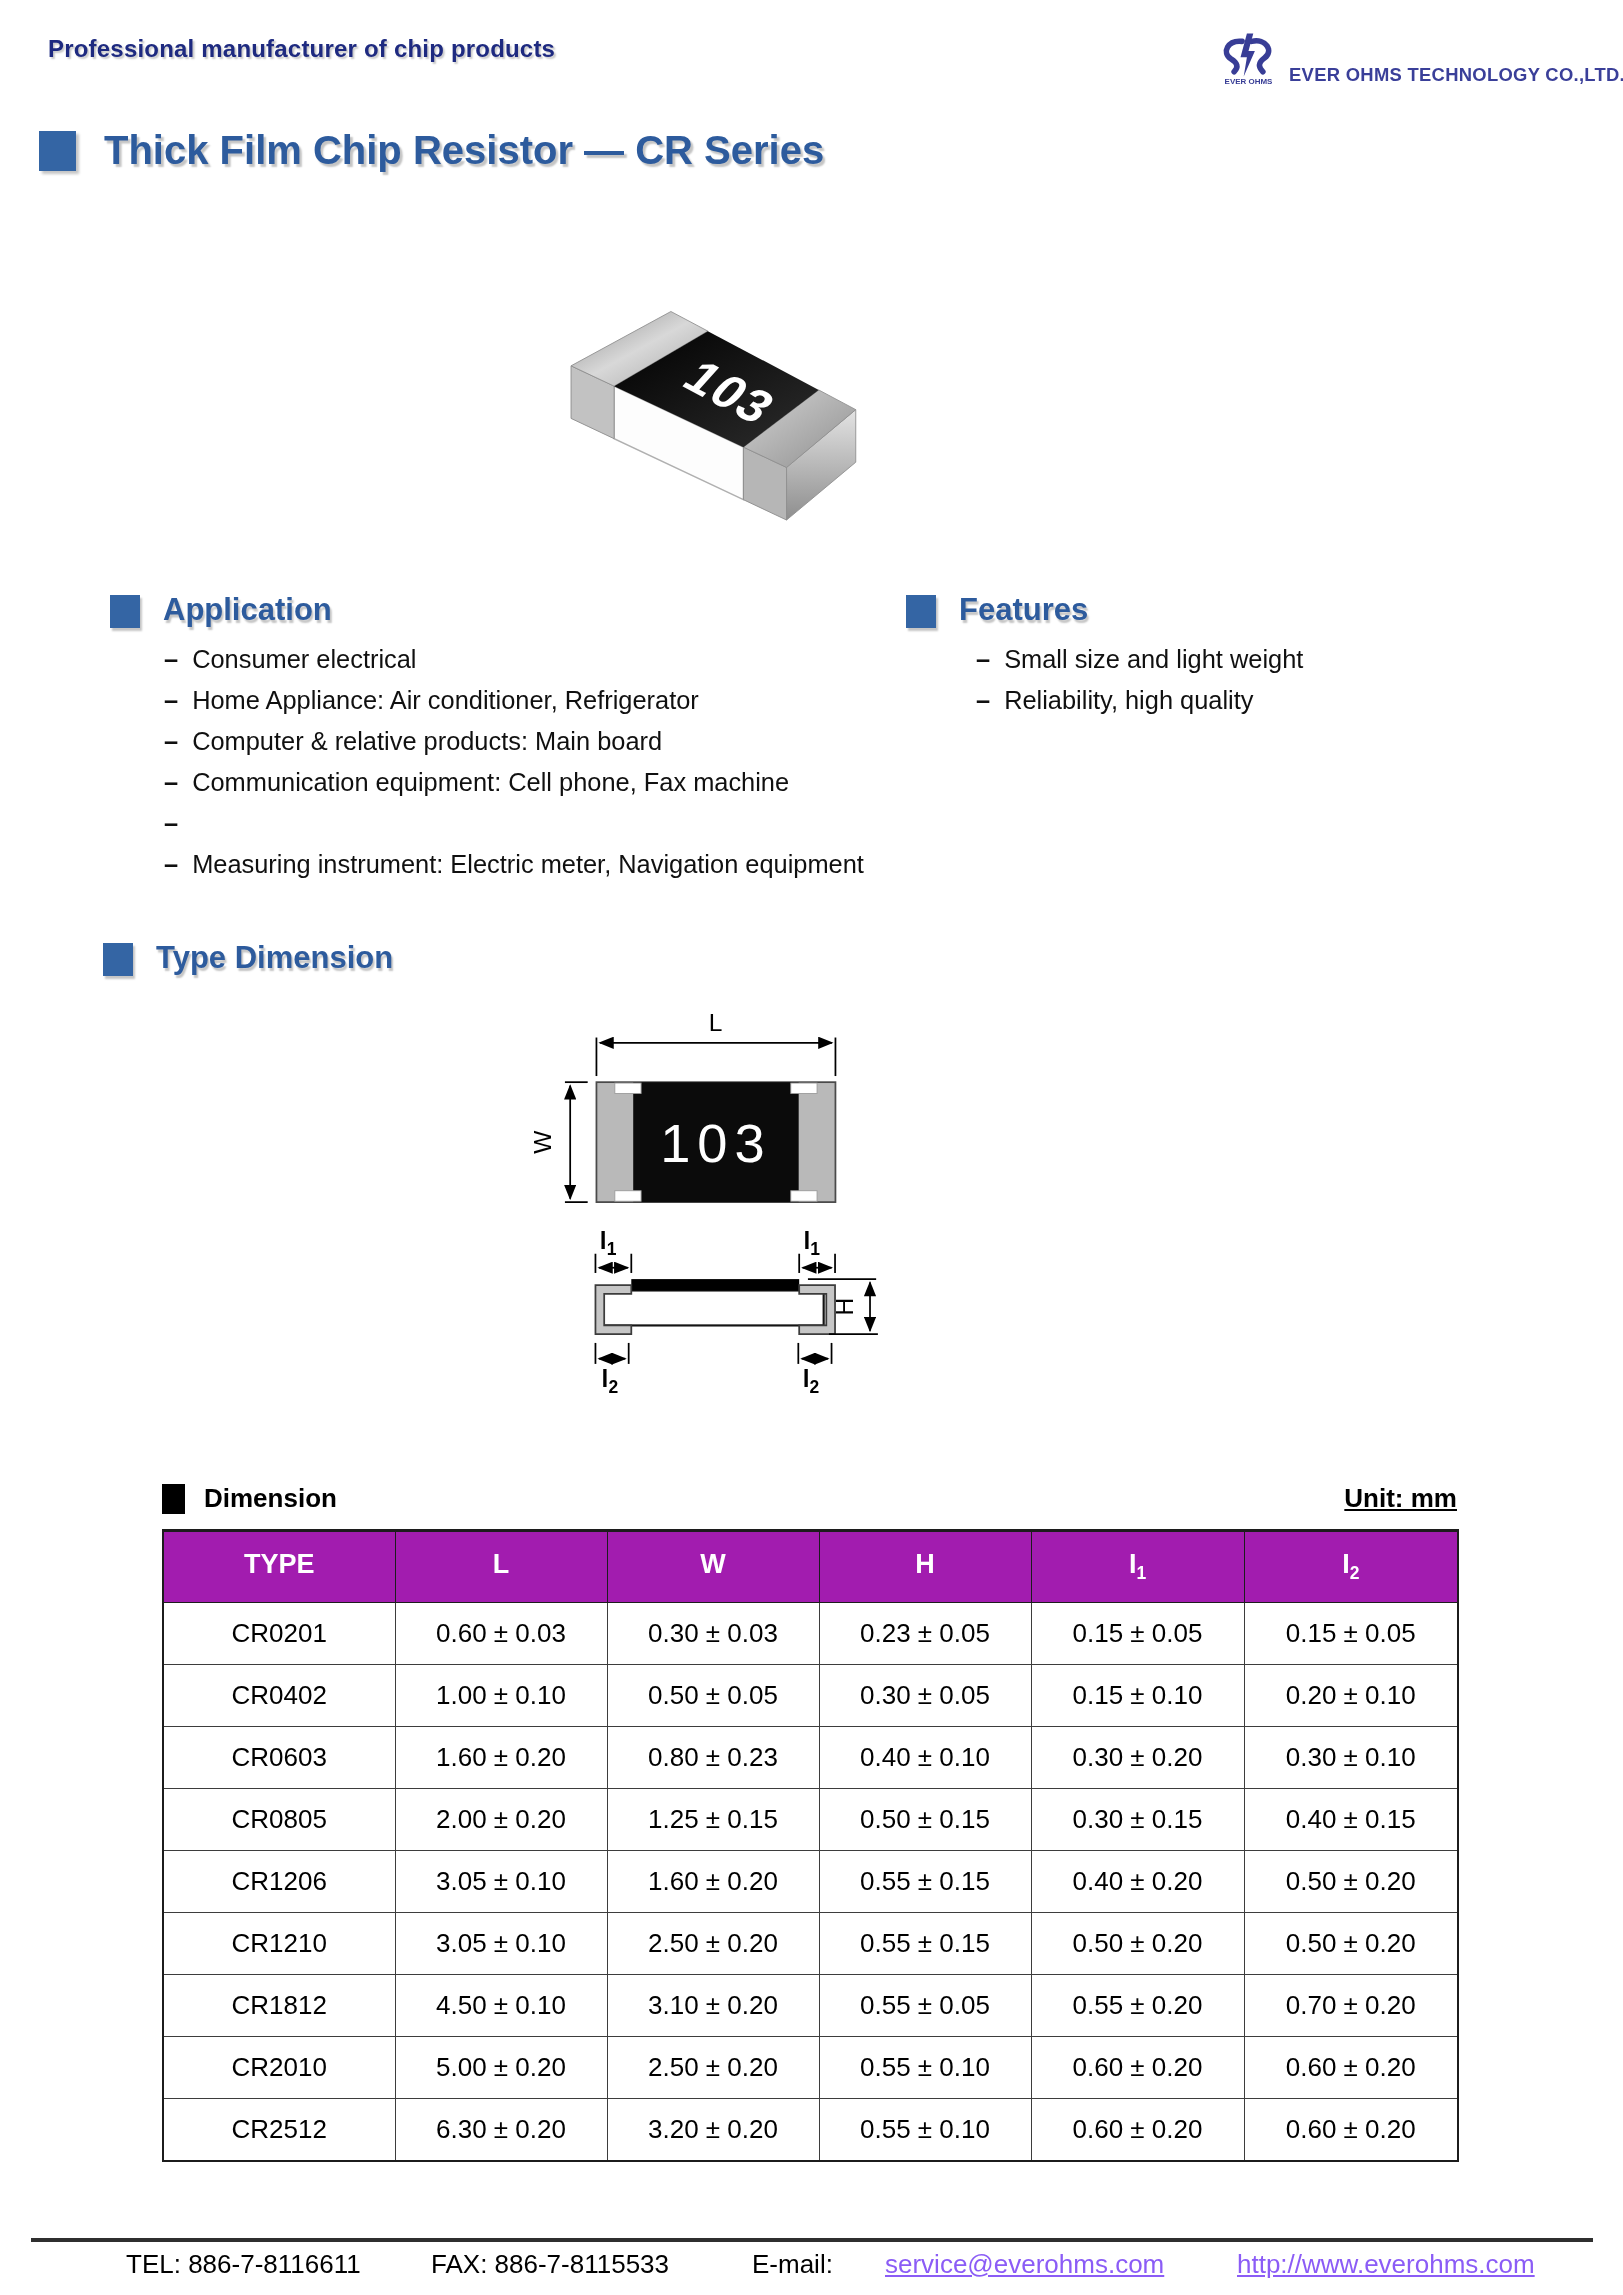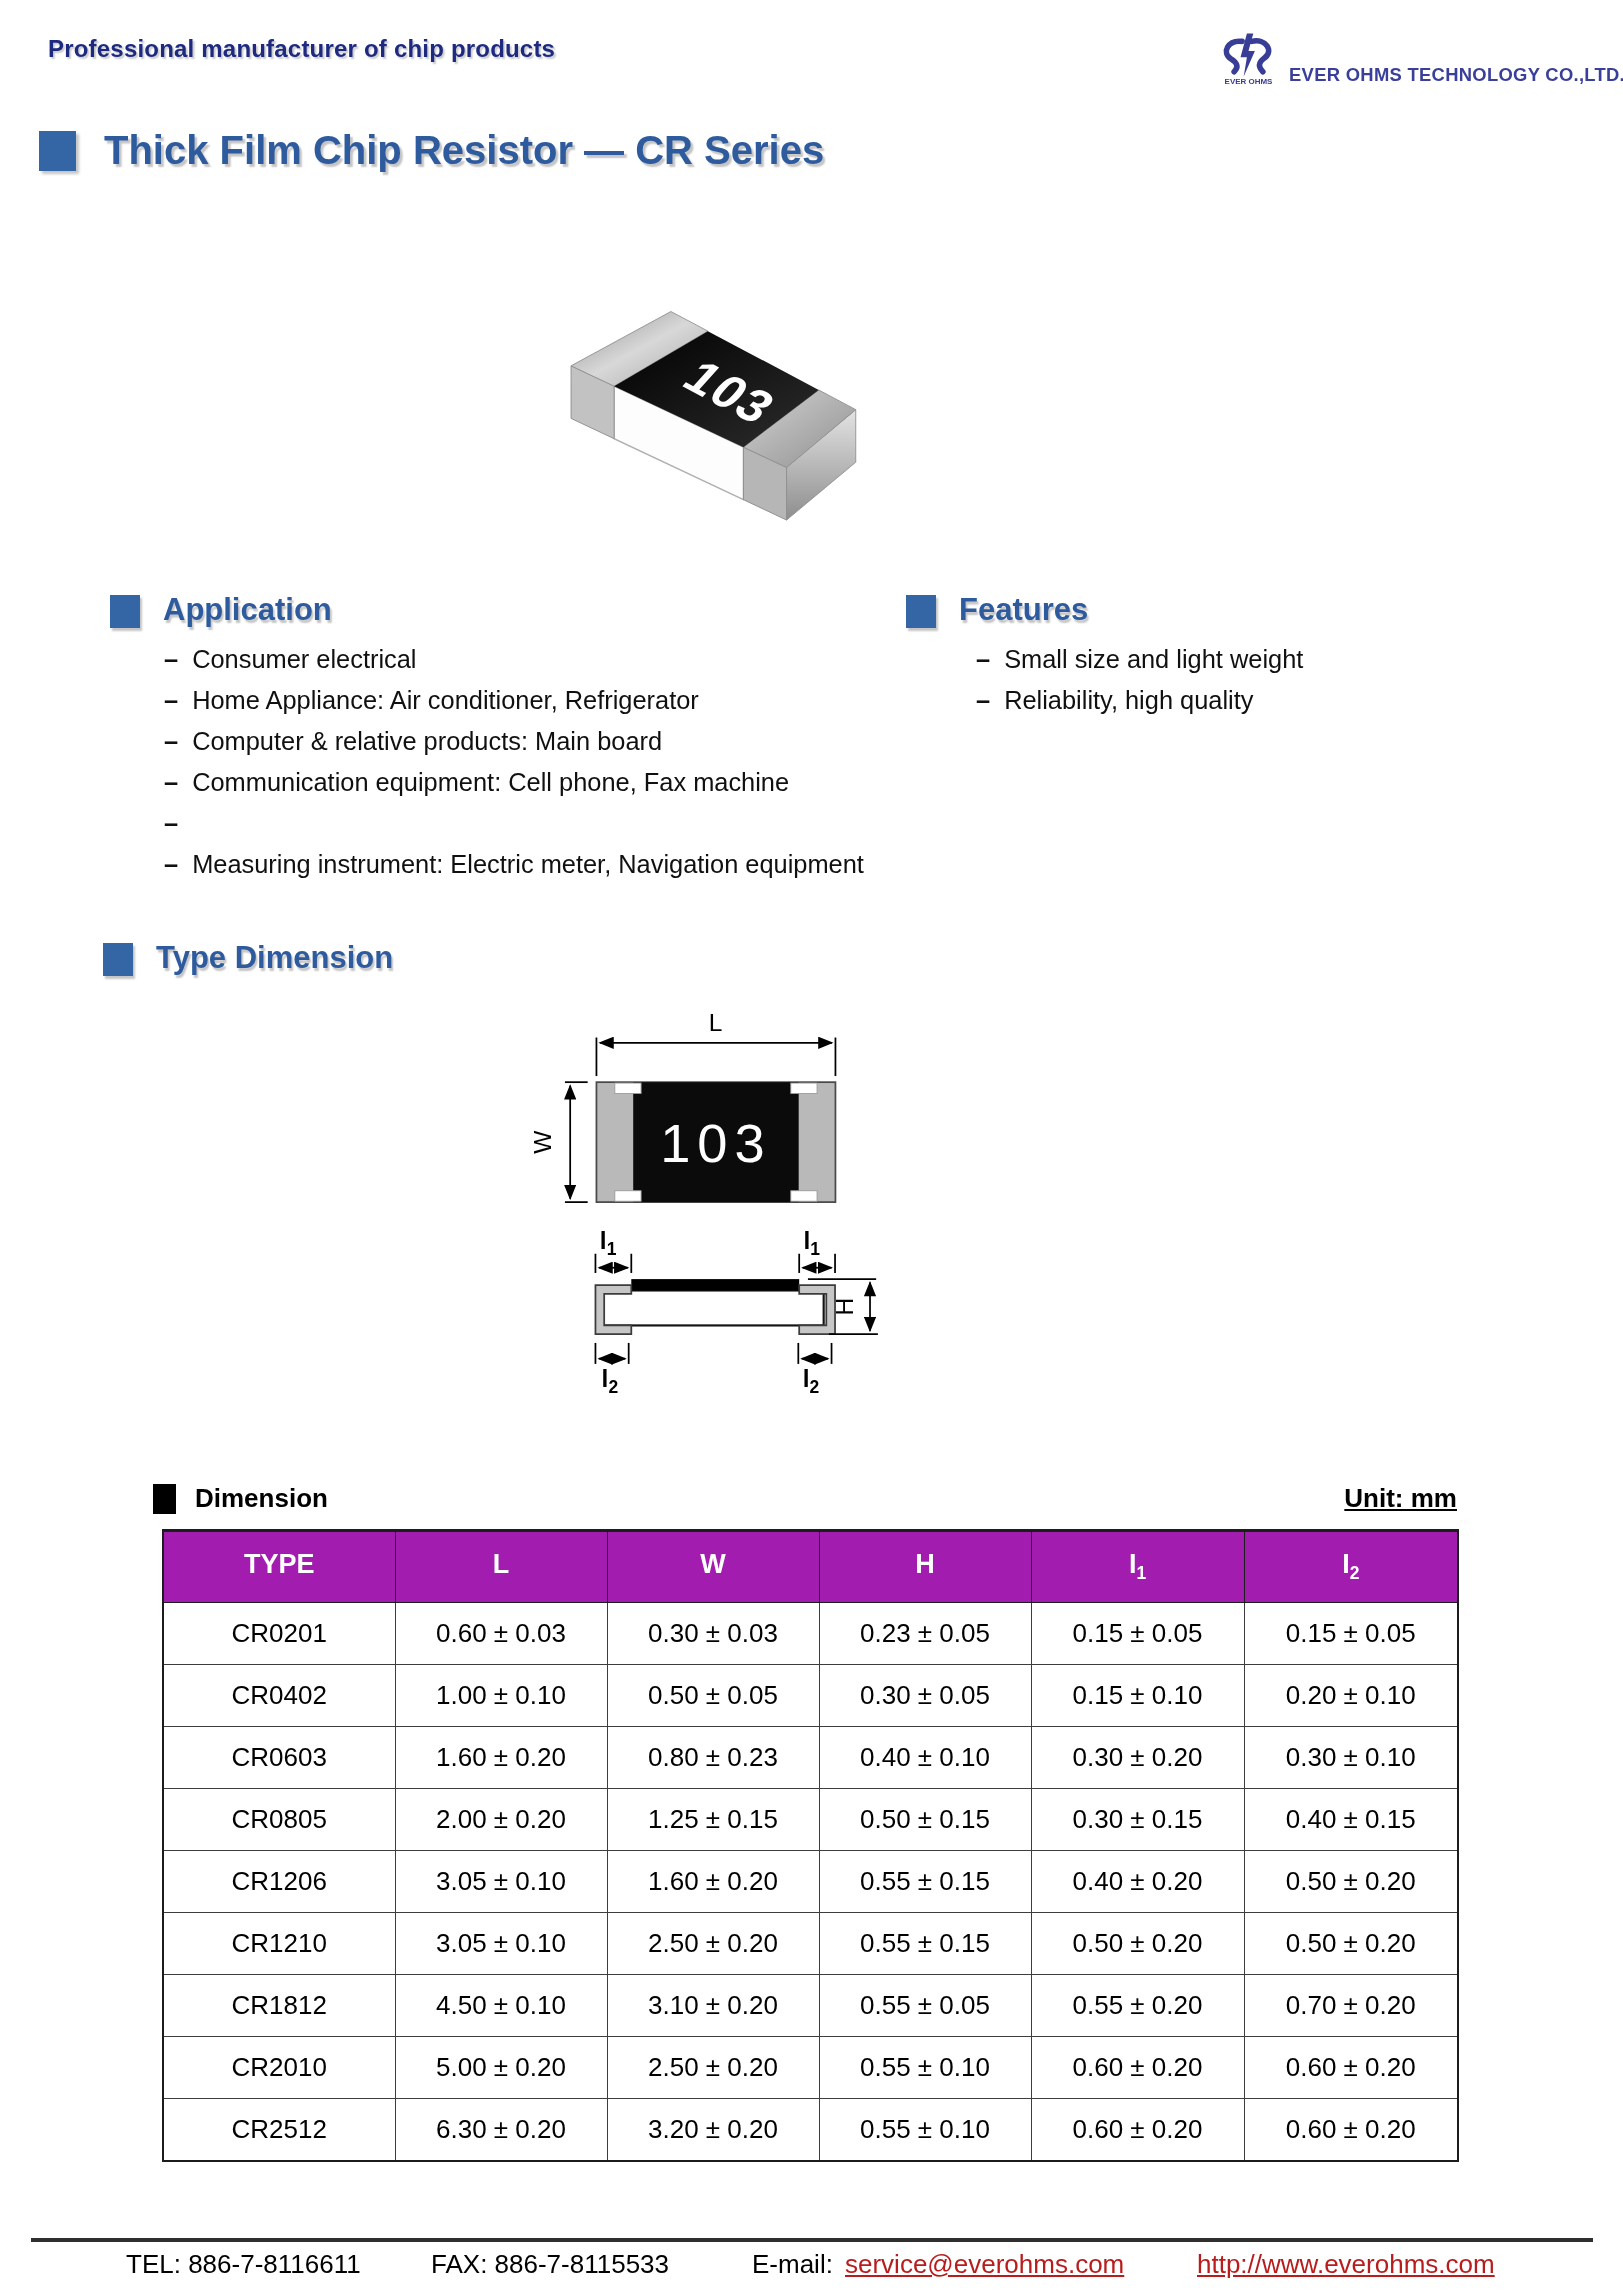--- a/index.html
+++ b/index.html
@@ -62,21 +62,21 @@
     font-size:26px; color:#000;
   }
 
   
   svg text.dimlabel { font-size:28px; fill:#000; font-family:"Liberation Sans", sans-serif; }
   svg line.dim { stroke:#000; stroke-width:2; }
 
   
   .rule { left:31px; top:2238px; width:1562px; height:3.5px; background:#2f2f2f; }
   .footer-text { top:2249px; font-size:26px; color:#000; white-space:nowrap; }
-  a.flink { color:#b91c1c; text-decoration:underline; }
+  a.flink { color:#8b5cf6; text-decoration:underline;margin-left:40px; }
 </style>
 </head>
 <body>
 
 <div class="page">
 
   <div class="abs tagline">Professional manufacturer of chip products</div>
 
   <div class="abs logo">
     <svg width="67" height="61" viewBox="0 0 84 72">
@@ -233,21 +233,21 @@
     <line class="dim" x1="389" y1="128" x2="389" y2="152"></line>
     <line class="dim" x1="355" y1="146" x2="385" y2="146" marker-start="url(#ah)" marker-end="url(#ah)"></line>
     <text x="356" y="178" font-size="28" font-weight="bold" fill="#000" font-family="Liberation Sans, sans-serif"><tspan>l</tspan><tspan dy="7" font-size="20">2</tspan></text>
 
     <line class="dim" x1="362" y1="55" x2="440" y2="55"></line>
     <line class="dim" x1="386" y1="118" x2="442" y2="118"></line>
     <line class="dim" x1="433" y1="59" x2="433" y2="114" marker-start="url(#ah)" marker-end="url(#ah)"></line>
     <text class="dimlabel" transform="translate(414,86.5) rotate(-90)" text-anchor="middle">H</text>
   </svg>
 
-  <div class="abs" style="left:153px; top:1483px; display:flex; align-items:center;">
+  <div class="abs" style="left:162px; top:1483px; display:flex; align-items:center;">
     <div class="dim-square"></div>
     <div class="dim-label" style="margin-left:19px;">Dimension</div>
   </div>
   <div class="abs unit-label" style="top:1483px; right:166px;text-decoration:underline;">Unit: mm</div>
 
   <table class="dims">
     <colgroup>
       <col style="width:232px">
         <col style="width:212px">
         <col style="width:212px">

